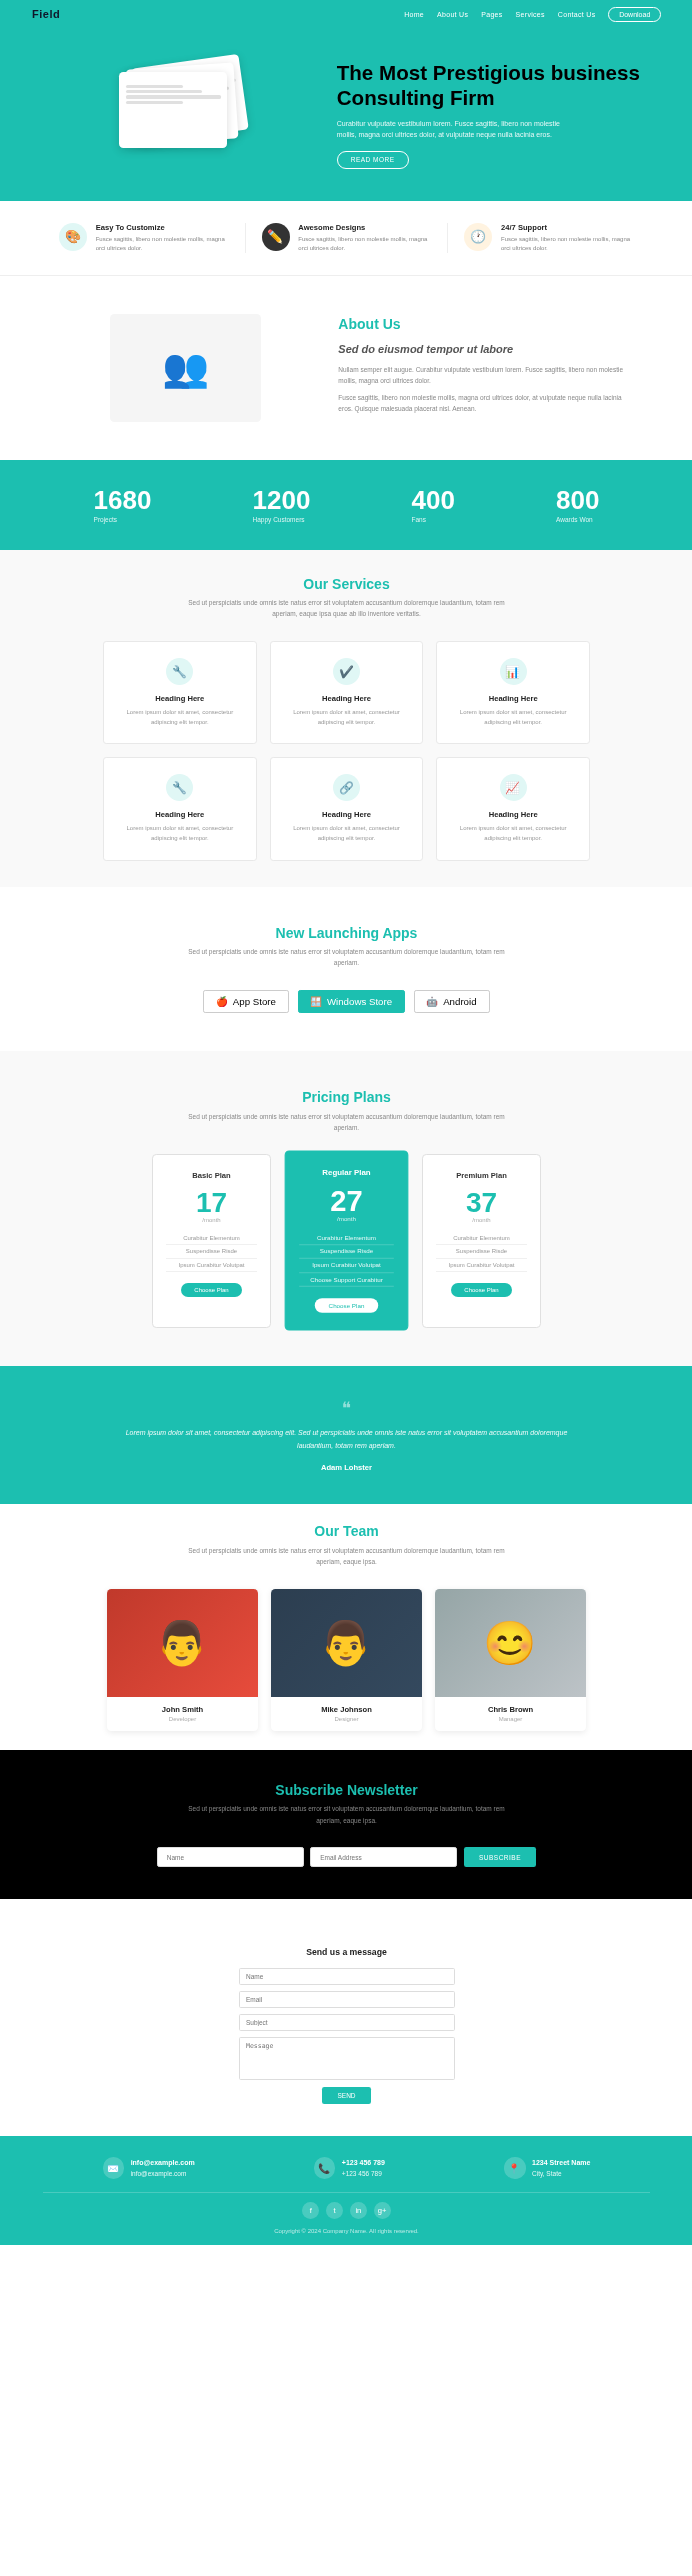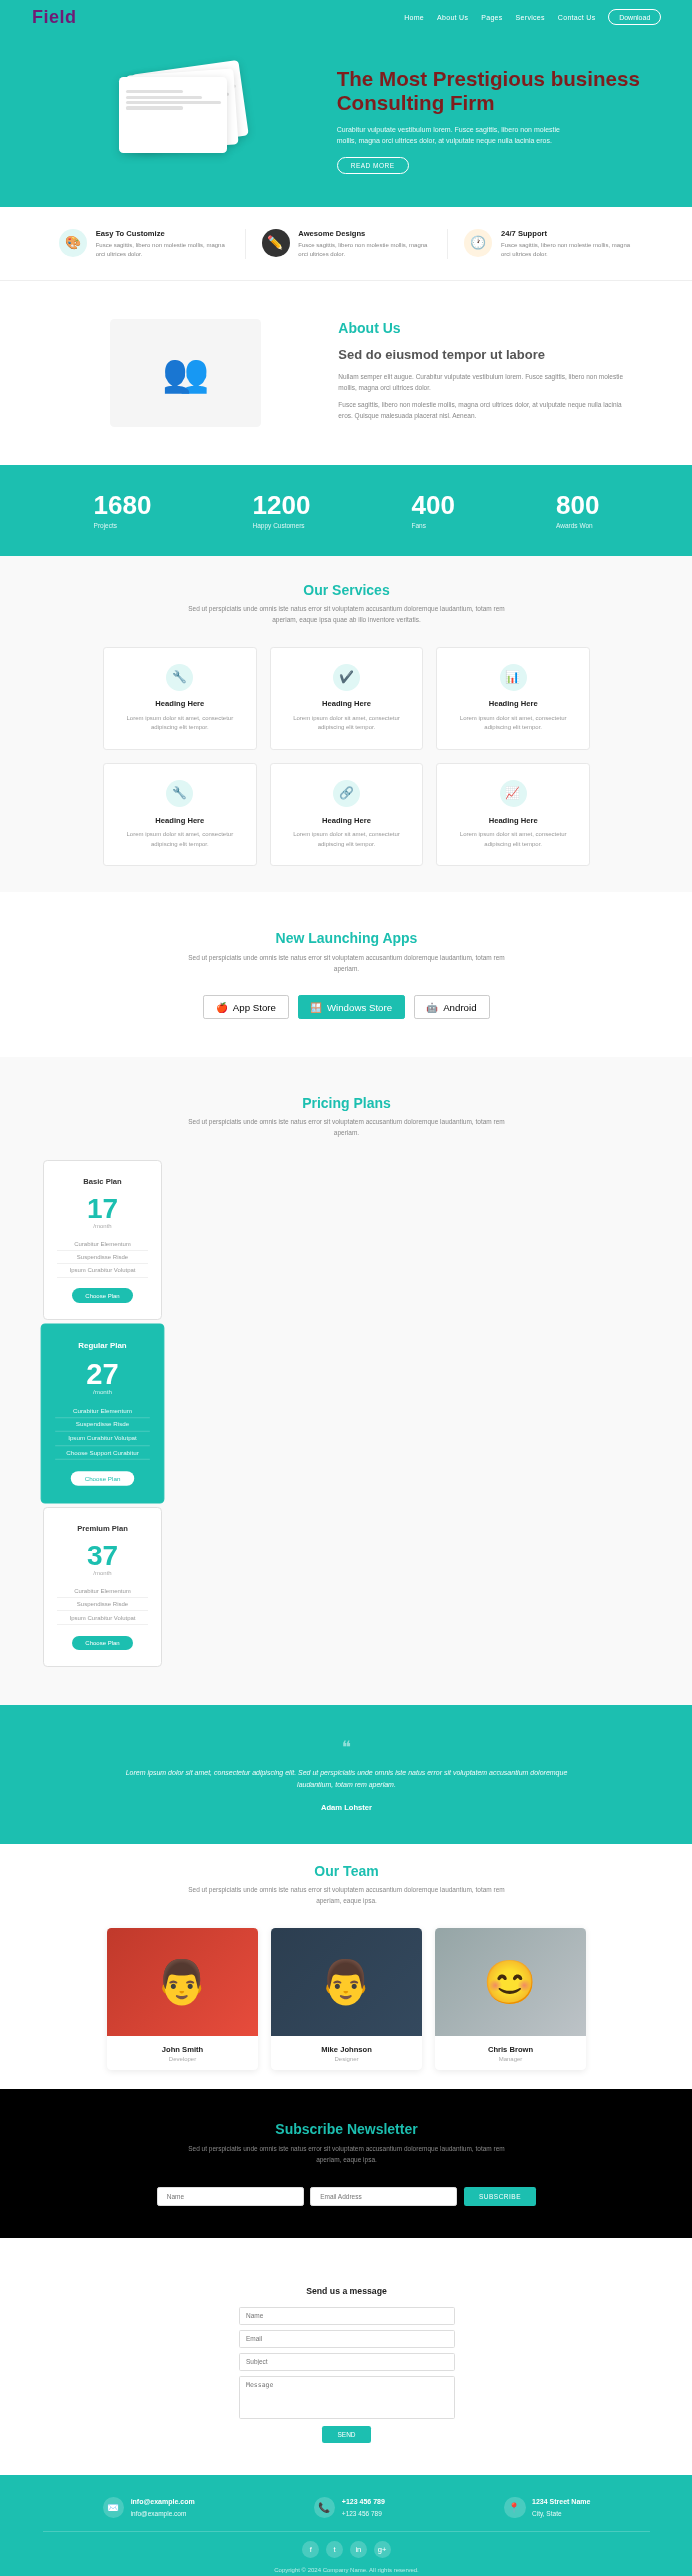--- a/index.html
+++ b/index.html
@@ -1,60 +1,60 @@
 <!DOCTYPE html>
 <html style="font-size:8.7px"><head>
   <meta charset="utf-8">
   <style>
     * { margin: 0; padding: 0; box-sizing: border-box; }
     body { font-family: 'Segoe UI', Arial, sans-serif; color: #333; background: #fff; width: 693px; }
 
     
     nav { background: #1cbfb0; display: flex; align-items: center; justify-content: space-between; padding: 6.5px 32px; position: sticky; top: 0; z-index: 100; }
-    .nav-logo { color: #701a75; font-size: 18px; font-weight: 700; letter-spacing: 0.5px; }
+    .nav-logo { color: #0f172a; font-size: 11px; font-weight: 700; letter-spacing: 0.5px; }
     .nav-links { display: flex; gap: 13px; align-items: center; }
     .nav-links a { color: #fff; text-decoration: none; font-size: 7px; letter-spacing: 0.3px; }
     .nav-btn { background: transparent; border: 0.8px solid #fff; color: #fff; padding: 3.2px 9.7px; border-radius: 10.8px; font-size: 7px; cursor: pointer; }
 
     
     .hero { background: #1cbfb0; display: flex; align-items: center; padding: 32px 43px 32px 54px; min-height: 173px; }
     .hero-img { flex: 1; display: flex; justify-content: center; align-items: center; }
     .hero-stack { position: relative; width: 141px; height: 108px; }
     .hero-stack .card { position: absolute; background: #fff; border-radius: 4.3px; box-shadow: 0 2.2px 8.7px rgba(0,0,0,0.15); width: 108px; height: 76px; display: flex; flex-direction: column; padding: 6.5px; }
     .hero-stack .card:nth-child(1) { top: 0; left: 21.6px; transform: rotate(-8deg); }
     .hero-stack .card:nth-child(2) { top: 5.4px; left: 13.5px; transform: rotate(-4deg); }
     .hero-stack .card:nth-child(3) { top: 10.8px; left: 5.4px; transform: rotate(0deg); }
     .card-line { height: 3.2px; background: #e0e0e0; border-radius: 1.6px; margin: 2.2px 0; }
     .card-line.short { width: 60%; }
     .card-line.med { width: 80%; }
     .card-line.full { width: 100%; }
     .card-lines-group { margin-top: 4.3px; }
     .hero-content { flex: 1.2; padding-left: 21.6px; }
-    .hero-title { color: #7f1d1d; font-size: 20.6px; font-weight: 700; line-height: 1.2; margin-bottom: 7.6px; }
+    .hero-title { color: #000000; font-size: 20.6px; font-weight: 700; line-height: 1.2; margin-bottom: 7.6px; }
     .hero-desc { color: rgba(255,255,255,0.9); font-size: 7px; line-height: 1.6; margin-bottom: 10.8px; max-width: 227px; }
     .hero-btn { background: transparent; border: 0.8px solid #fff; color: #fff; padding: 4.3px 13px; border-radius: 10.8px; font-size: 6.5px; cursor: pointer; letter-spacing: 0.5px; }
 
     
     .features-row { display: flex; justify-content: center; gap: 0; background: #fff; padding: 21.6px 43px; border-bottom: 0.5px solid #eee; }
     .feature-item { display: flex; align-items: flex-start; gap: 8.7px; flex: 1; padding: 0 16px; border-right: 0.5px solid #eee; }
     .feature-item:last-child { border-right: none; }
     .feature-icon { width: 28px; height: 28px; border-radius: 50%; display: flex; align-items: center; justify-content: center; font-size: 13px; flex-shrink: 0; }
     .feature-icon.teal { background: #e0f7f5; color: #1cbfb0; }
     .feature-icon.dark { background: #333; color: #fff; }
     .feature-icon.orange { background: #fff3e0; color: #ff9800; }
     .feature-text h4 { font-size: 7.6px; font-weight: 700; margin-bottom: 3.2px; color: #222; }
     .feature-text p { font-size: 6px; color: #888; line-height: 1.5; }
 
     
     .about-section { display: flex; align-items: center; padding: 38px 65px; gap: 32px; background: #fff; }
     .about-img { flex: 1; display: flex; justify-content: center; }
     .about-illustration { width: 151px; height: 108px; background: #f5f5f5; border-radius: 4.3px; display: flex; align-items: center; justify-content: center; font-size: 43px; }
     .about-content { flex: 1.2; }
     .about-content h2 { color: #1cbfb0; font-size: 14px; font-weight: 700; margin-bottom: 7.6px; }
-    .about-content .subtitle { color: #555; font-size: 13px; font-weight: 600; margin-bottom: 5.4px; }
+    .about-content .subtitle { color: #555; font-size: 11px; font-weight: 600; margin-bottom: 5.4px; font-style: italic; }
     .about-content p { font-size: 6.5px; color: #888; line-height: 1.7; margin-bottom: 5.4px; }
 
     
     .stats-section { background: #1cbfb0; padding: 27px 43px; display: flex; justify-content: space-around; align-items: center; }
     .stat-item { color: #fff; }
     .stat-num { font-size: 26px; font-weight: 700; line-height: 1; }
     .stat-label { font-size: 6.5px; color: rgba(255,255,255,0.85); margin-top: 3.2px; }
 
     
     .services-section { padding: 26px 43px; background: #f9f9f9; text-align: center; }
@@ -68,21 +68,21 @@
 
     
     .app-section { padding: 38px 43px; background: #fff; text-align: center; }
     .app-buttons { display: flex; gap: 8.7px; justify-content: center; margin-top: 13px; }
     .app-btn { display: flex; align-items: center; gap: 4.3px; padding: 5.4px 12px; border-radius: 2.2px; font-size: 6.5px; cursor: pointer; border: 0.8px solid #ccc; background: #fff; }
     .app-btn.active { background: #1cbfb0; color: #fff; border-color: #1cbfb0; }
     .app-btn span { font-size: 9.7px; }
 
     
     .pricing-section { padding: 38px 43px; background: #f9f9f9; text-align: center; }
-    .pricing-grid { display: flex; justify-content: flex-end; gap: 7px; margin-top: 21.6px; flex-direction: column; }
+    .pricing-grid { display: flex; justify-content: center; gap: 16px; margin-top: 21.6px; }
     .pricing-card { background: #fff; border: 0.5px solid #e0e0e0; border-radius: 4.3px; padding: 16px 13px; width: 119px; text-align: center; }
     .pricing-card.featured { background: #1cbfb0; color: #fff; border-color: #1cbfb0; transform: scale(1.04); }
     .pricing-card h3 { font-size: 7.6px; font-weight: 700; margin-bottom: 8.7px; }
     .pricing-card.featured h3 { color: #fff; }
     .price-num { font-size: 28px; font-weight: 700; color: #1cbfb0; line-height: 1; }
     .pricing-card.featured .price-num { color: #fff; }
     .price-period { font-size: 6px; color: #aaa; margin-bottom: 8.7px; }
     .pricing-card.featured .price-period { color: rgba(255,255,255,0.8); }
     .pricing-features { list-style: none; font-size: 6px; color: #999; margin-bottom: 10.8px; }
     .pricing-card.featured .pricing-features { color: rgba(255,255,255,0.9); }

